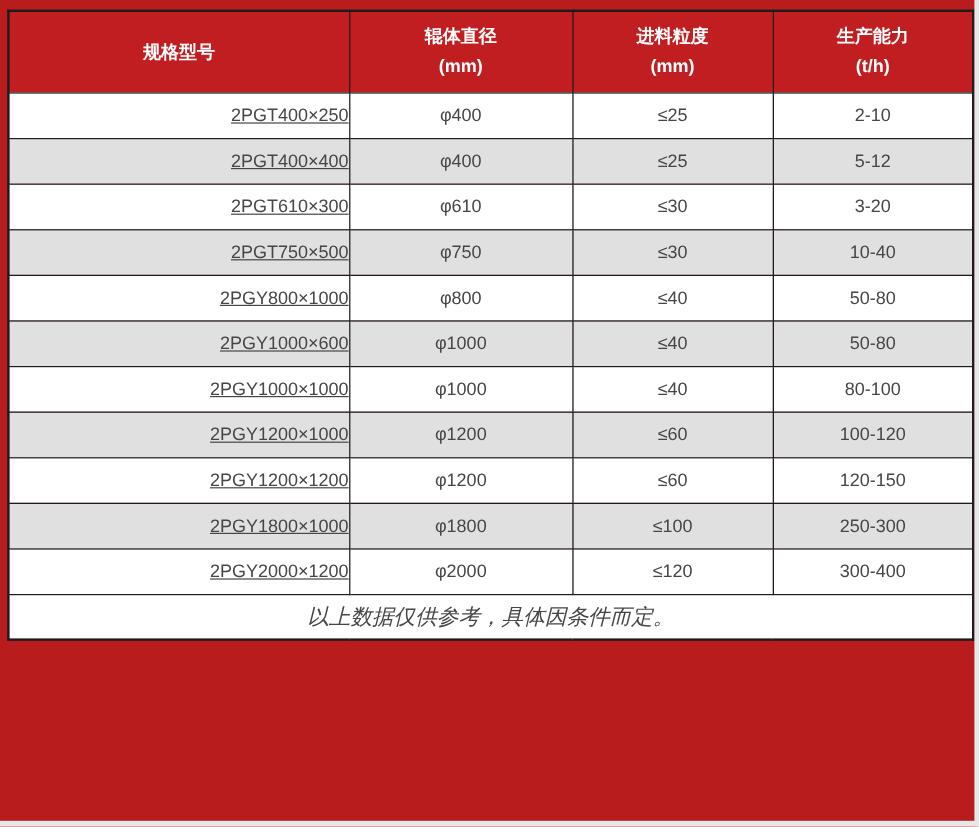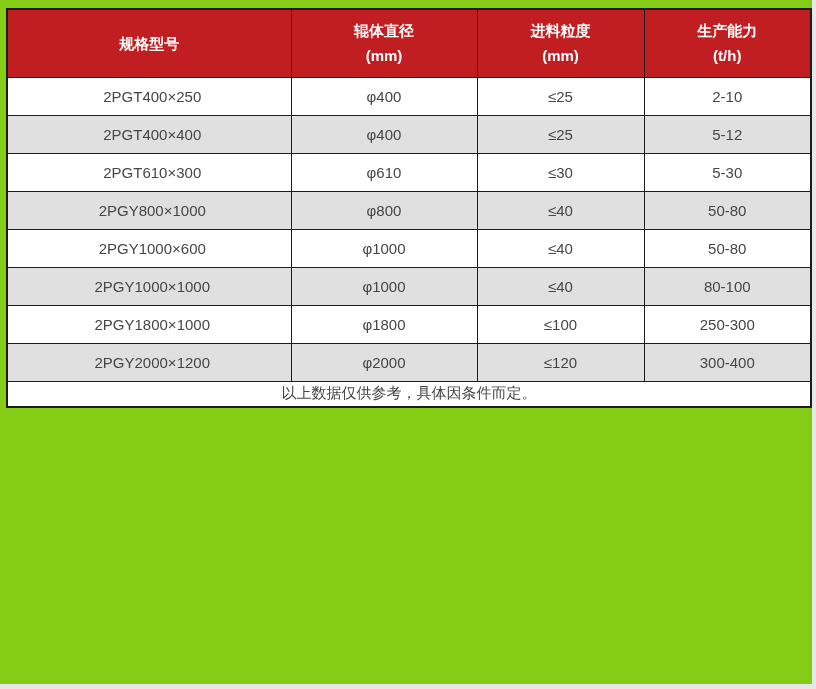--- a/index.html
+++ b/index.html
@@ -15,21 +15,21 @@
     margin: 0;
     padding: 0;
     background: #ffffff;
     font-family: "Liberation Sans", "DejaVu Sans", sans-serif;
   }
   .page {
     position: relative;
     width: 816px;
     height: 689px;
     overflow: hidden;
-    background: #84cc16;
+    background: #b91c1c;
   }
   .edge-right {
     position: absolute;
     top: 0; right: 0;
     width: 4px; height: 100%;
     background: #e7e7e7;
   }
   .edge-bottom {
     position: absolute;
     left: 0; bottom: 0;
@@ -68,29 +68,31 @@
   thead .h-label { line-height: 25px; }
   thead .h-unit  { line-height: 25px; }
   tbody td {
     height: 38px;
     background: var(--row-bg);
   }
   tbody tr:nth-child(even) td {
     background: var(--row-alt-bg);
   }
   tbody td.col-model {
-    text-align: center;
+    text-align: right;
     padding-left: 6px;
+    text-decoration: underline;
   }
   tfoot td {
-    height: 26px;
+    height: 38px;
     text-align: center;
     background: #ffffff;
     color: var(--text);
-    font-size: 15px;
+    font-size: 18px;
+    font-style: italic;
   }
 </style>
 </head>
 <body>
 
 <div class="page">
 
   <table class="spec-table">
     <colgroup>
       <col class="c0">
@@ -128,39 +130,57 @@
         <tr>
           <td class="col-model">2PGT400×400</td>
           <td>φ400</td>
           <td>≤25</td>
           <td>5-12</td>
         </tr>
         <tr>
           <td class="col-model">2PGT610×300</td>
           <td>φ610</td>
           <td>≤30</td>
-          <td>5-30</td>
+          <td>3-20</td>
+        </tr>
+        <tr>
+          <td class="col-model">2PGT750×500</td>
+          <td>φ750</td>
+          <td>≤30</td>
+          <td>10-40</td>
         </tr>
         <tr>
           <td class="col-model">2PGY800×1000</td>
           <td>φ800</td>
           <td>≤40</td>
           <td>50-80</td>
         </tr>
         <tr>
           <td class="col-model">2PGY1000×600</td>
           <td>φ1000</td>
           <td>≤40</td>
           <td>50-80</td>
         </tr>
         <tr>
           <td class="col-model">2PGY1000×1000</td>
           <td>φ1000</td>
           <td>≤40</td>
           <td>80-100</td>
+        </tr>
+        <tr>
+          <td class="col-model">2PGY1200×1000</td>
+          <td>φ1200</td>
+          <td>≤60</td>
+          <td>100-120</td>
+        </tr>
+        <tr>
+          <td class="col-model">2PGY1200×1200</td>
+          <td>φ1200</td>
+          <td>≤60</td>
+          <td>120-150</td>
         </tr>
         <tr>
           <td class="col-model">2PGY1800×1000</td>
           <td>φ1800</td>
           <td>≤100</td>
           <td>250-300</td>
         </tr>
         <tr>
           <td class="col-model">2PGY2000×1200</td>
           <td>φ2000</td>

